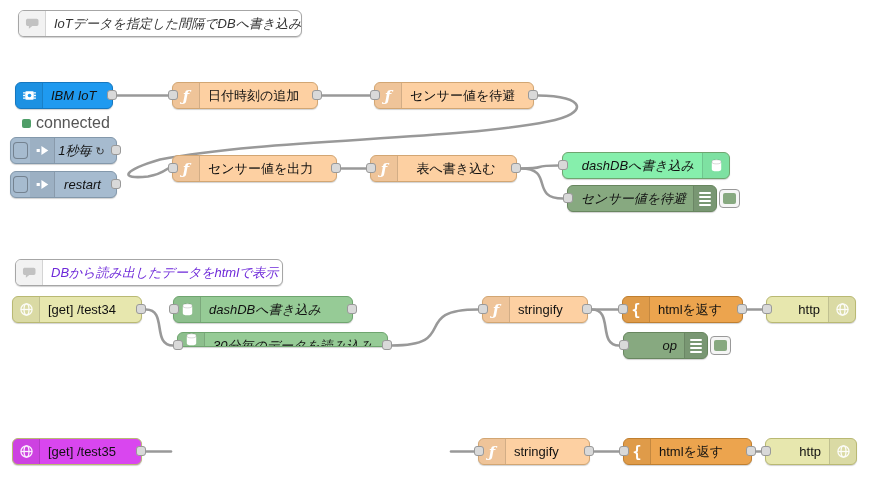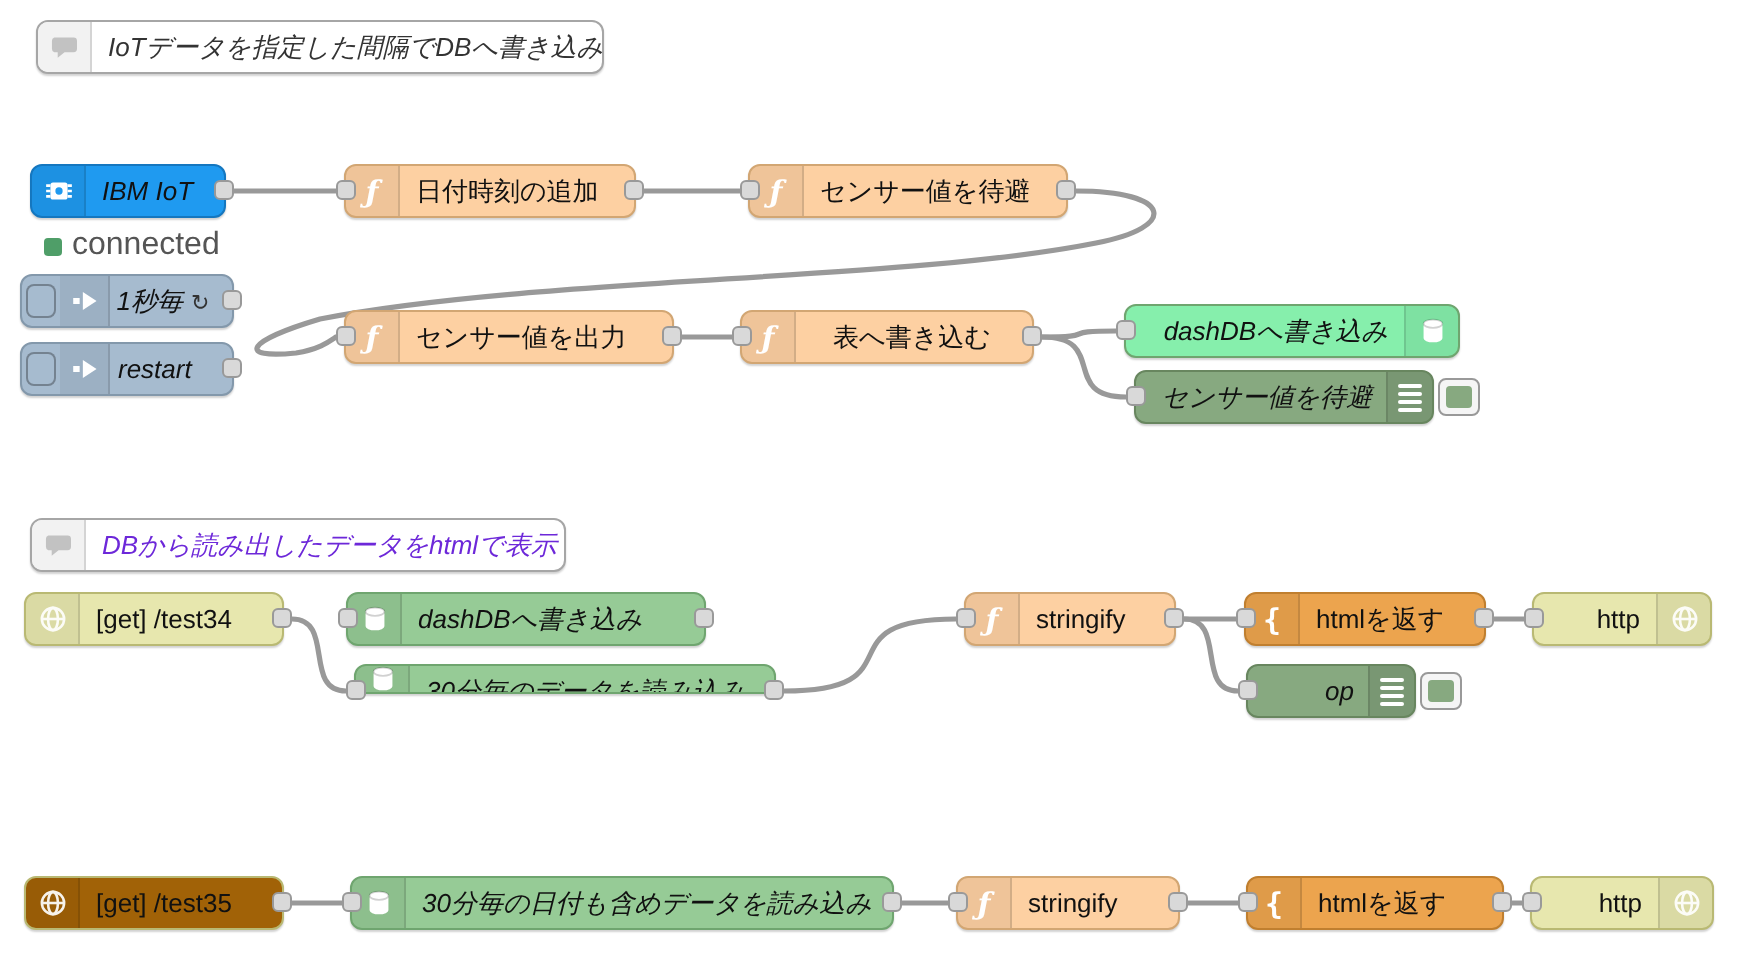--- a/index.html
+++ b/index.html
@@ -125,21 +125,21 @@
       <span class="label it" style="padding-left: 46px; padding-right: 10px; text-align: center;">1秒毎<span class="suffix">↻</span></span>
       <div class="port out" style="background: rgb(217, 217, 217); border: 1px solid rgb(153, 153, 153);"></div>
     </div>
     <div class="node" style="left: 10px; top: 171px; width: 107px; height: 27px; background: rgb(166, 187, 207); border-color: rgb(131, 152, 171);">
       <div class="inject-btn" style="background: rgb(166, 187, 207);"></div>
       <div class="icon-area left" style="left: 19px; width: 24px; border-radius: 0px;">
         <svg width="15" height="15" viewBox="0 0 14 14">
           <path d="M1.5 5.6h3v2.8h-3z M6 2.8v8.4L12.4 7z" fill="#fff"></path>
         </svg>
       </div>
-      <span class="label it" style="padding-left: 48px; padding-right: 10px; text-align: left;">restart</span>
+      <span class="label it" style="padding-left: 48px; padding-right: 10px; text-align: center;">restart</span>
       <div class="port out" style="background: rgb(217, 217, 217); border: 1px solid rgb(153, 153, 153);"></div>
     </div>
     <div class="node" style="left: 172px; top: 155px; width: 165px; height: 27px; background: rgb(253, 208, 162); border-color: rgb(210, 166, 115);">
       <div class="icon-area left">
         <span class="glyph-f">ƒ</span>
       </div>
       <span class="label" style="padding-left: 35px; padding-right: 10px; text-align: left;">センサー値を出力</span>
       <div class="port in" style="background: rgb(217, 217, 217); border: 1px solid rgb(153, 153, 153);"></div>
       <div class="port out" style="background: rgb(217, 217, 217); border: 1px solid rgb(153, 153, 153);"></div>
     </div>
@@ -252,44 +252,33 @@
           <g stroke="#fff" stroke-width="1.2" fill="none" opacity="0.92">
             <circle cx="7" cy="7" r="5.2"></circle>
             <ellipse cx="7" cy="7" rx="2.3" ry="5.2"></ellipse>
             <path d="M1.8 7h10.4"></path>
           </g>
         </svg>
       </div>
       <span class="label" style="padding-left: 10px; padding-right: 35px; text-align: right;">http</span>
       <div class="port in" style="background: rgb(217, 217, 217); border: 1px solid rgb(153, 153, 153);"></div>
     </div>
-    <div class="node" style="left: 12px; top: 438px; width: 130px; height: 27px; background: #a16207; border-color: rgb(185, 185, 115);">
+    <div class="node" style="left: 12px; top: 438px; width: 130px; height: 27px; background: #d946ef; border-color: rgb(185, 185, 115);">
       <div class="icon-area left">
         <svg width="15" height="15" viewBox="0 0 14 14">
           <g stroke="#fff" stroke-width="1.2" fill="none" opacity="0.92">
             <circle cx="7" cy="7" r="5.2"></circle>
             <ellipse cx="7" cy="7" rx="2.3" ry="5.2"></ellipse>
             <path d="M1.8 7h10.4"></path>
           </g>
         </svg>
       </div>
       <span class="label" style="padding-left: 35px; padding-right: 10px; text-align: left;">[get] /test35</span>
       <div class="port out" style="background: rgb(217, 217, 217); border: 1px solid rgb(153, 153, 153);"></div>
     </div>
-    <div class="node" style="left: 175px; top: 438px; width: 272px; height: 27px; background: rgb(150, 203, 150); border-color: rgb(111, 165, 111);">
-      <div class="icon-area left">
-        <svg width="15" height="15" viewBox="0 0 14 14">
-          <path d="M2.6 3.6a4.4 1.9 0 0 1 8.8 0v6.8a4.4 1.9 0 0 1-8.8 0z" fill="#fff"></path>
-          <ellipse cx="7" cy="3.6" rx="4.4" ry="1.9" fill="#fff" stroke="rgba(0,0,0,0.18)" stroke-width="0.8"></ellipse>
-        </svg>
-      </div>
-      <span class="label it" style="padding-left: 35px; padding-right: 10px; text-align: left;">30分毎の日付も含めデータを読み込み</span>
-      <div class="port in" style="background: rgb(217, 217, 217); border: 1px solid rgb(153, 153, 153);"></div>
-      <div class="port out" style="background: rgb(217, 217, 217); border: 1px solid rgb(153, 153, 153);"></div>
-    </div>
     <div class="node" style="left: 478px; top: 438px; width: 112px; height: 27px; background: rgb(253, 208, 162); border-color: rgb(210, 166, 115);">
       <div class="icon-area left">
         <span class="glyph-f">ƒ</span>
       </div>
       <span class="label" style="padding-left: 35px; padding-right: 10px; text-align: left;">stringify</span>
       <div class="port in" style="background: rgb(217, 217, 217); border: 1px solid rgb(153, 153, 153);"></div>
       <div class="port out" style="background: rgb(217, 217, 217); border: 1px solid rgb(153, 153, 153);"></div>
     </div>
     <div class="node" style="left: 623px; top: 438px; width: 129px; height: 27px; background: rgb(236, 164, 78); border-color: rgb(192, 127, 47);">
       <div class="icon-area left">

